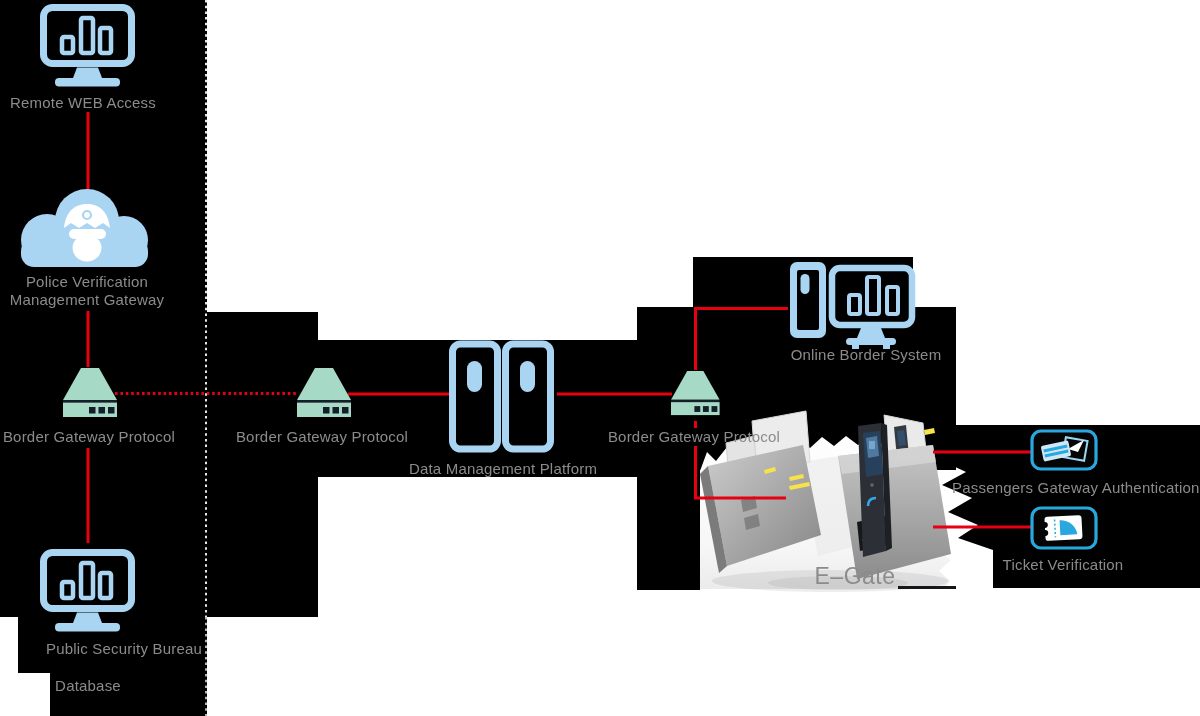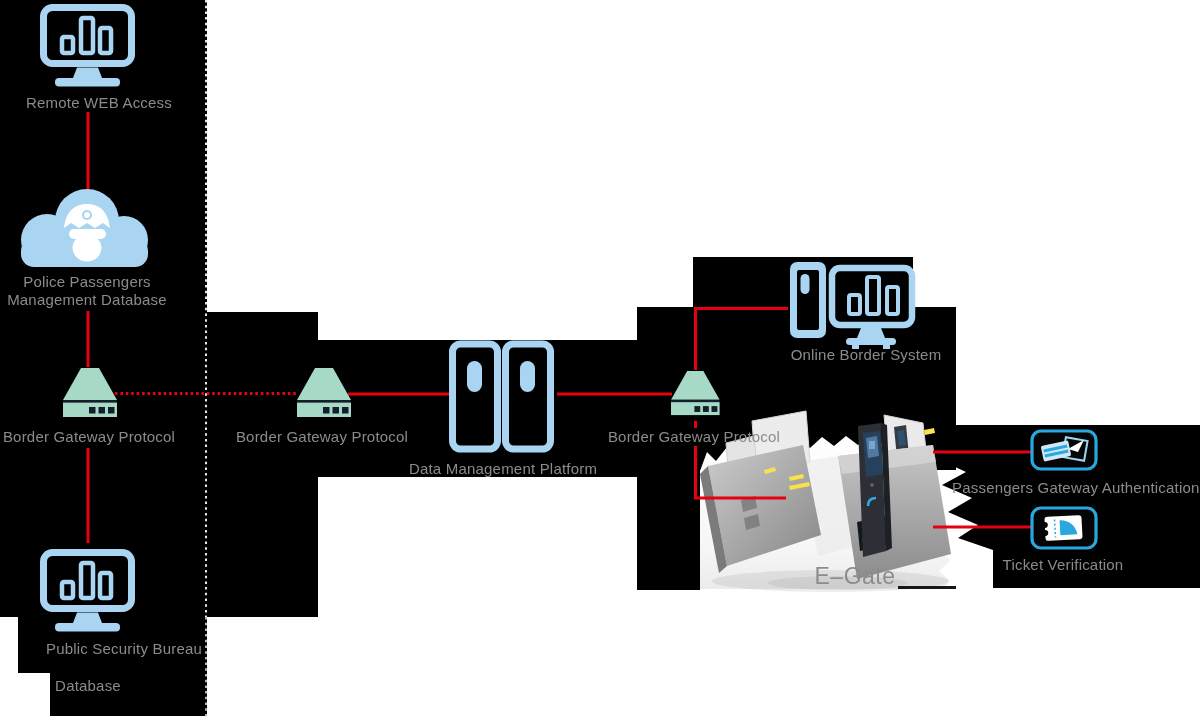--- a/index.html
+++ b/index.html
@@ -189,24 +189,24 @@
       <line x1="10" y1="3" x2="10" y2="21" stroke="#29a8e0" stroke-width="1.5" stroke-dasharray="2 2.2"></line>
       <path d="M15,19 L32,19 A17,17 0 0 0 15,4 Z" fill="#29a8e0"></path>
     </g>
   </g>
 
   <g>
     <use href="#monitor-icon-sym" x="40" y="549"></use>
   </g>
 </svg>
 
-<div class="lbl" style="left:99px;top:94px;text-align:center;">Remote WEB Access</div>
-
-<div class="lbl" style="left:87px;top:273px;">Police Passengers</div>
-<div class="lbl" style="left:87px;top:291px;">Management Database</div>
+<div class="lbl" style="left:83px;top:94px;text-align:center;">Remote WEB Access</div>
+
+<div class="lbl" style="left:87px;top:273px;">Police Verification</div>
+<div class="lbl" style="left:87px;top:291px;">Management Gateway</div>
 
 <div class="lbl" style="left:89px;top:428px;">Border Gateway Protocol</div>
 <div class="lbl" style="left:322px;top:428px;">Border Gateway Protocol</div>
 <div class="lbl" style="left:694px;top:428px;">Border Gateway Protocol</div>
 
 <div class="lbl" style="left:503px;top:460px;">Data Management Platform</div>
 
 <div class="lbl" style="left:866px;top:346px;">Online Border System</div>
 
 <div class="lbl big" style="left:855px;top:567px;">E–Gate</div>

